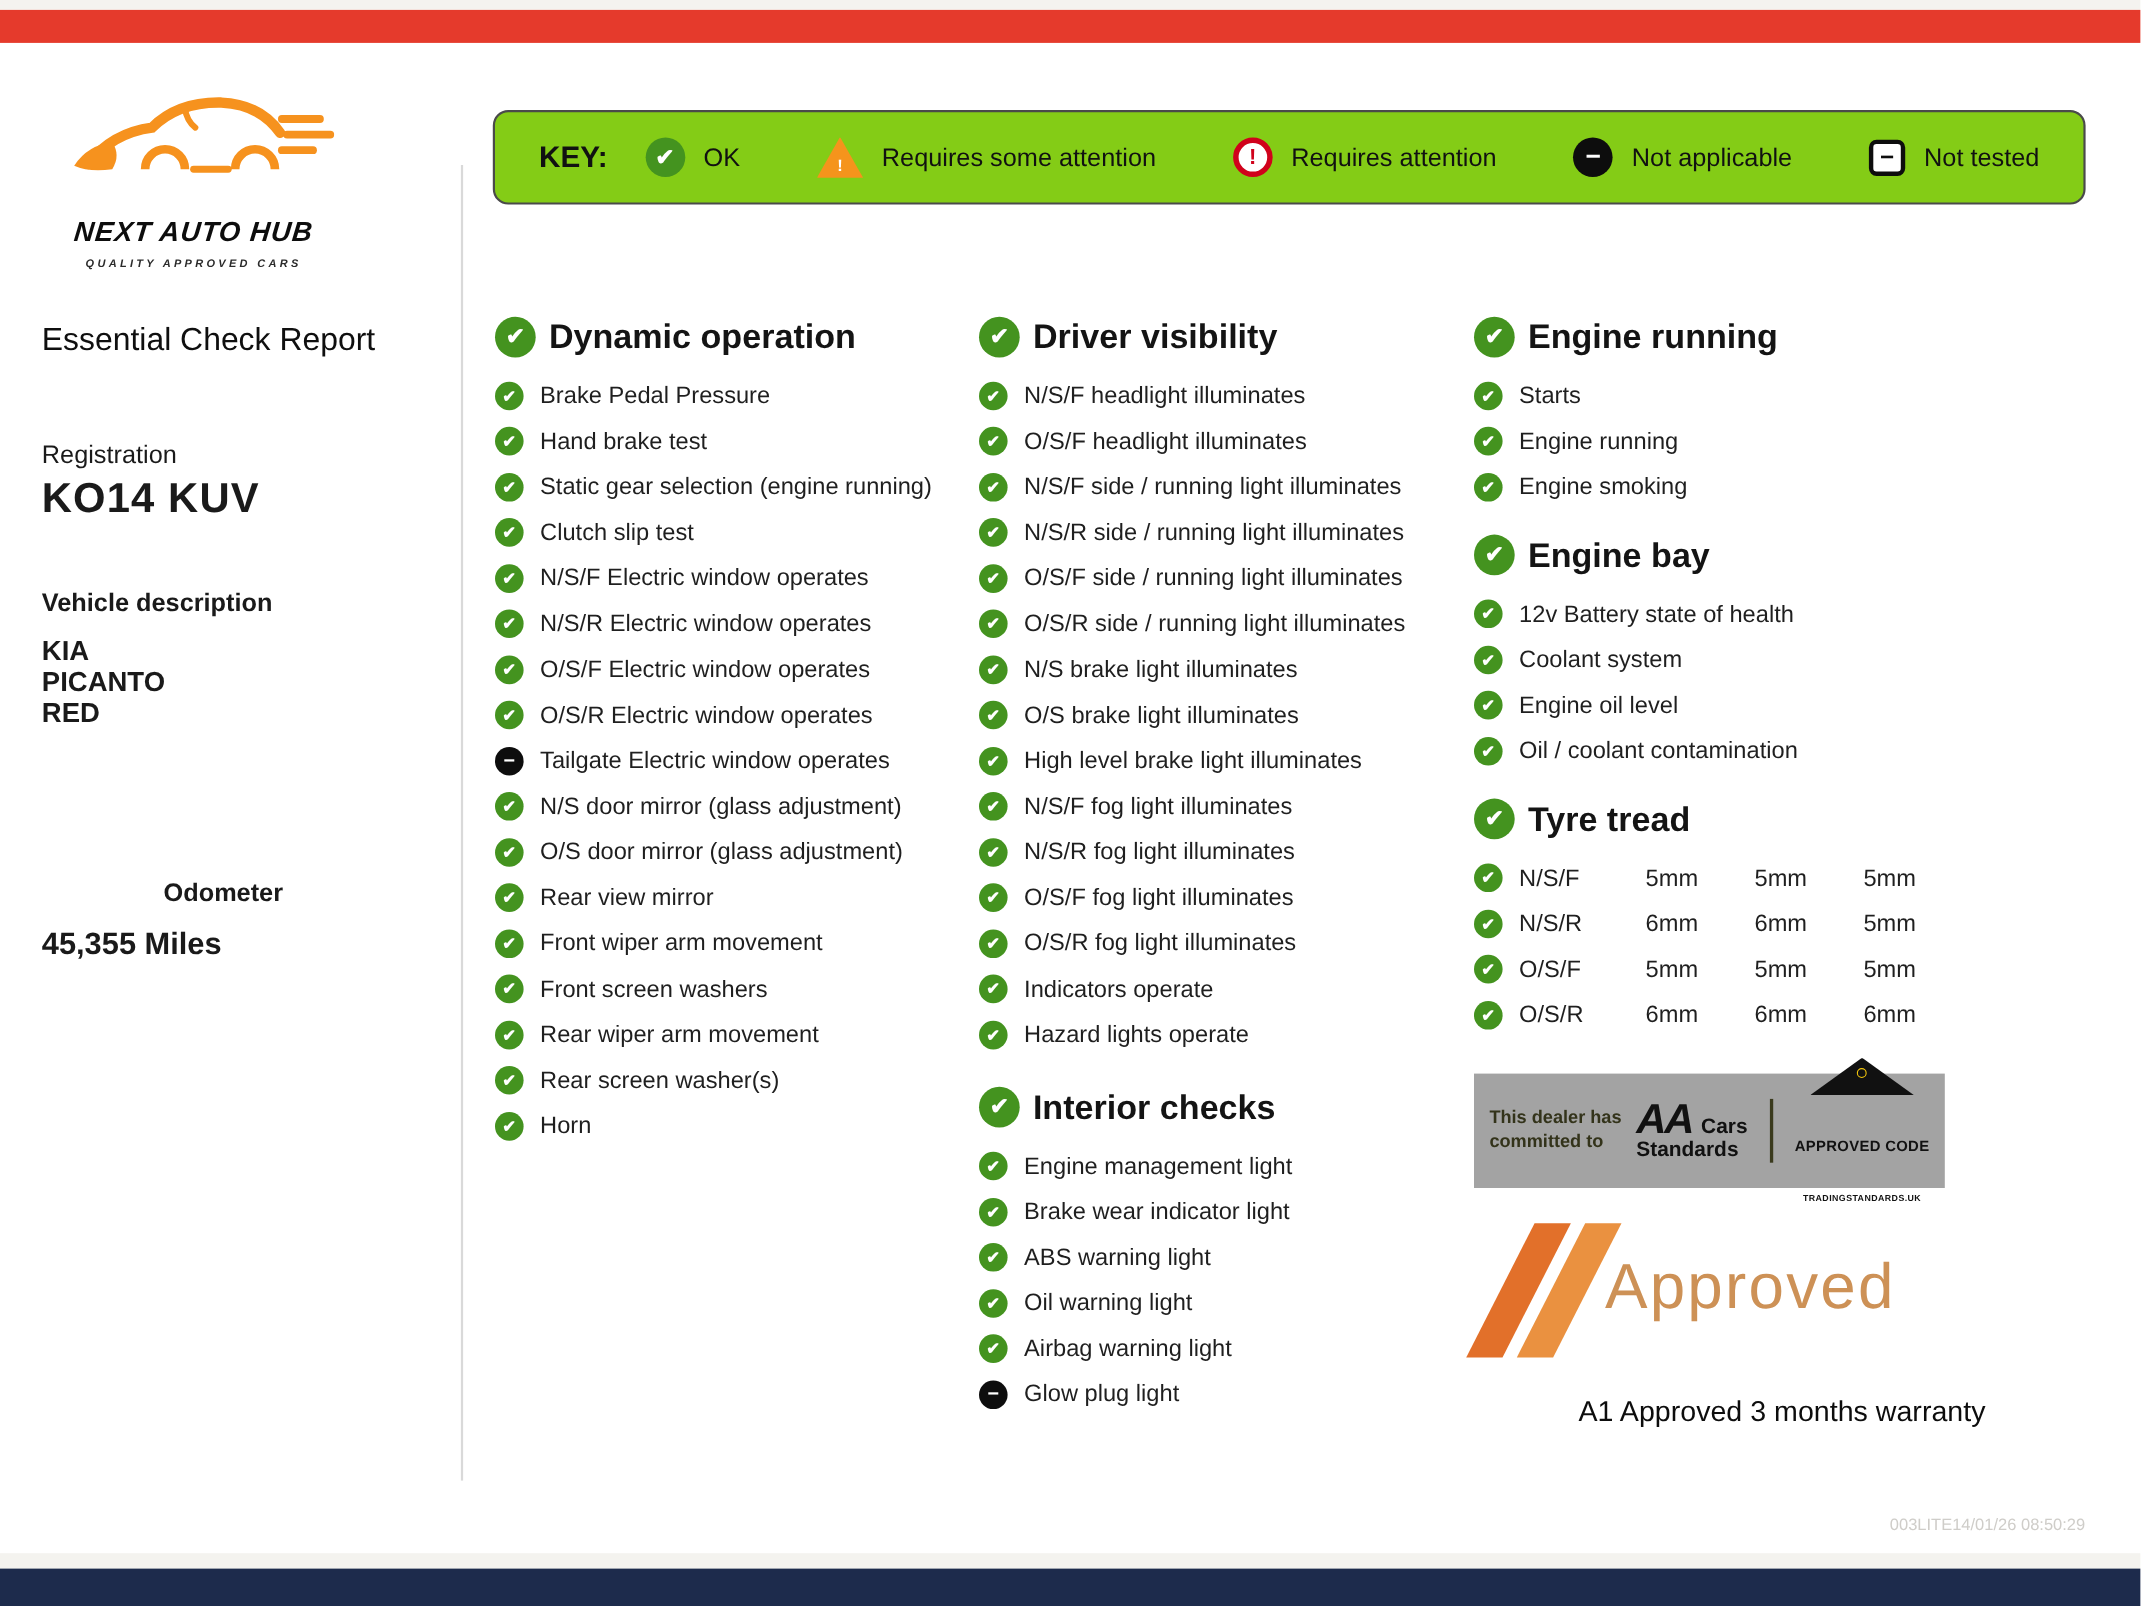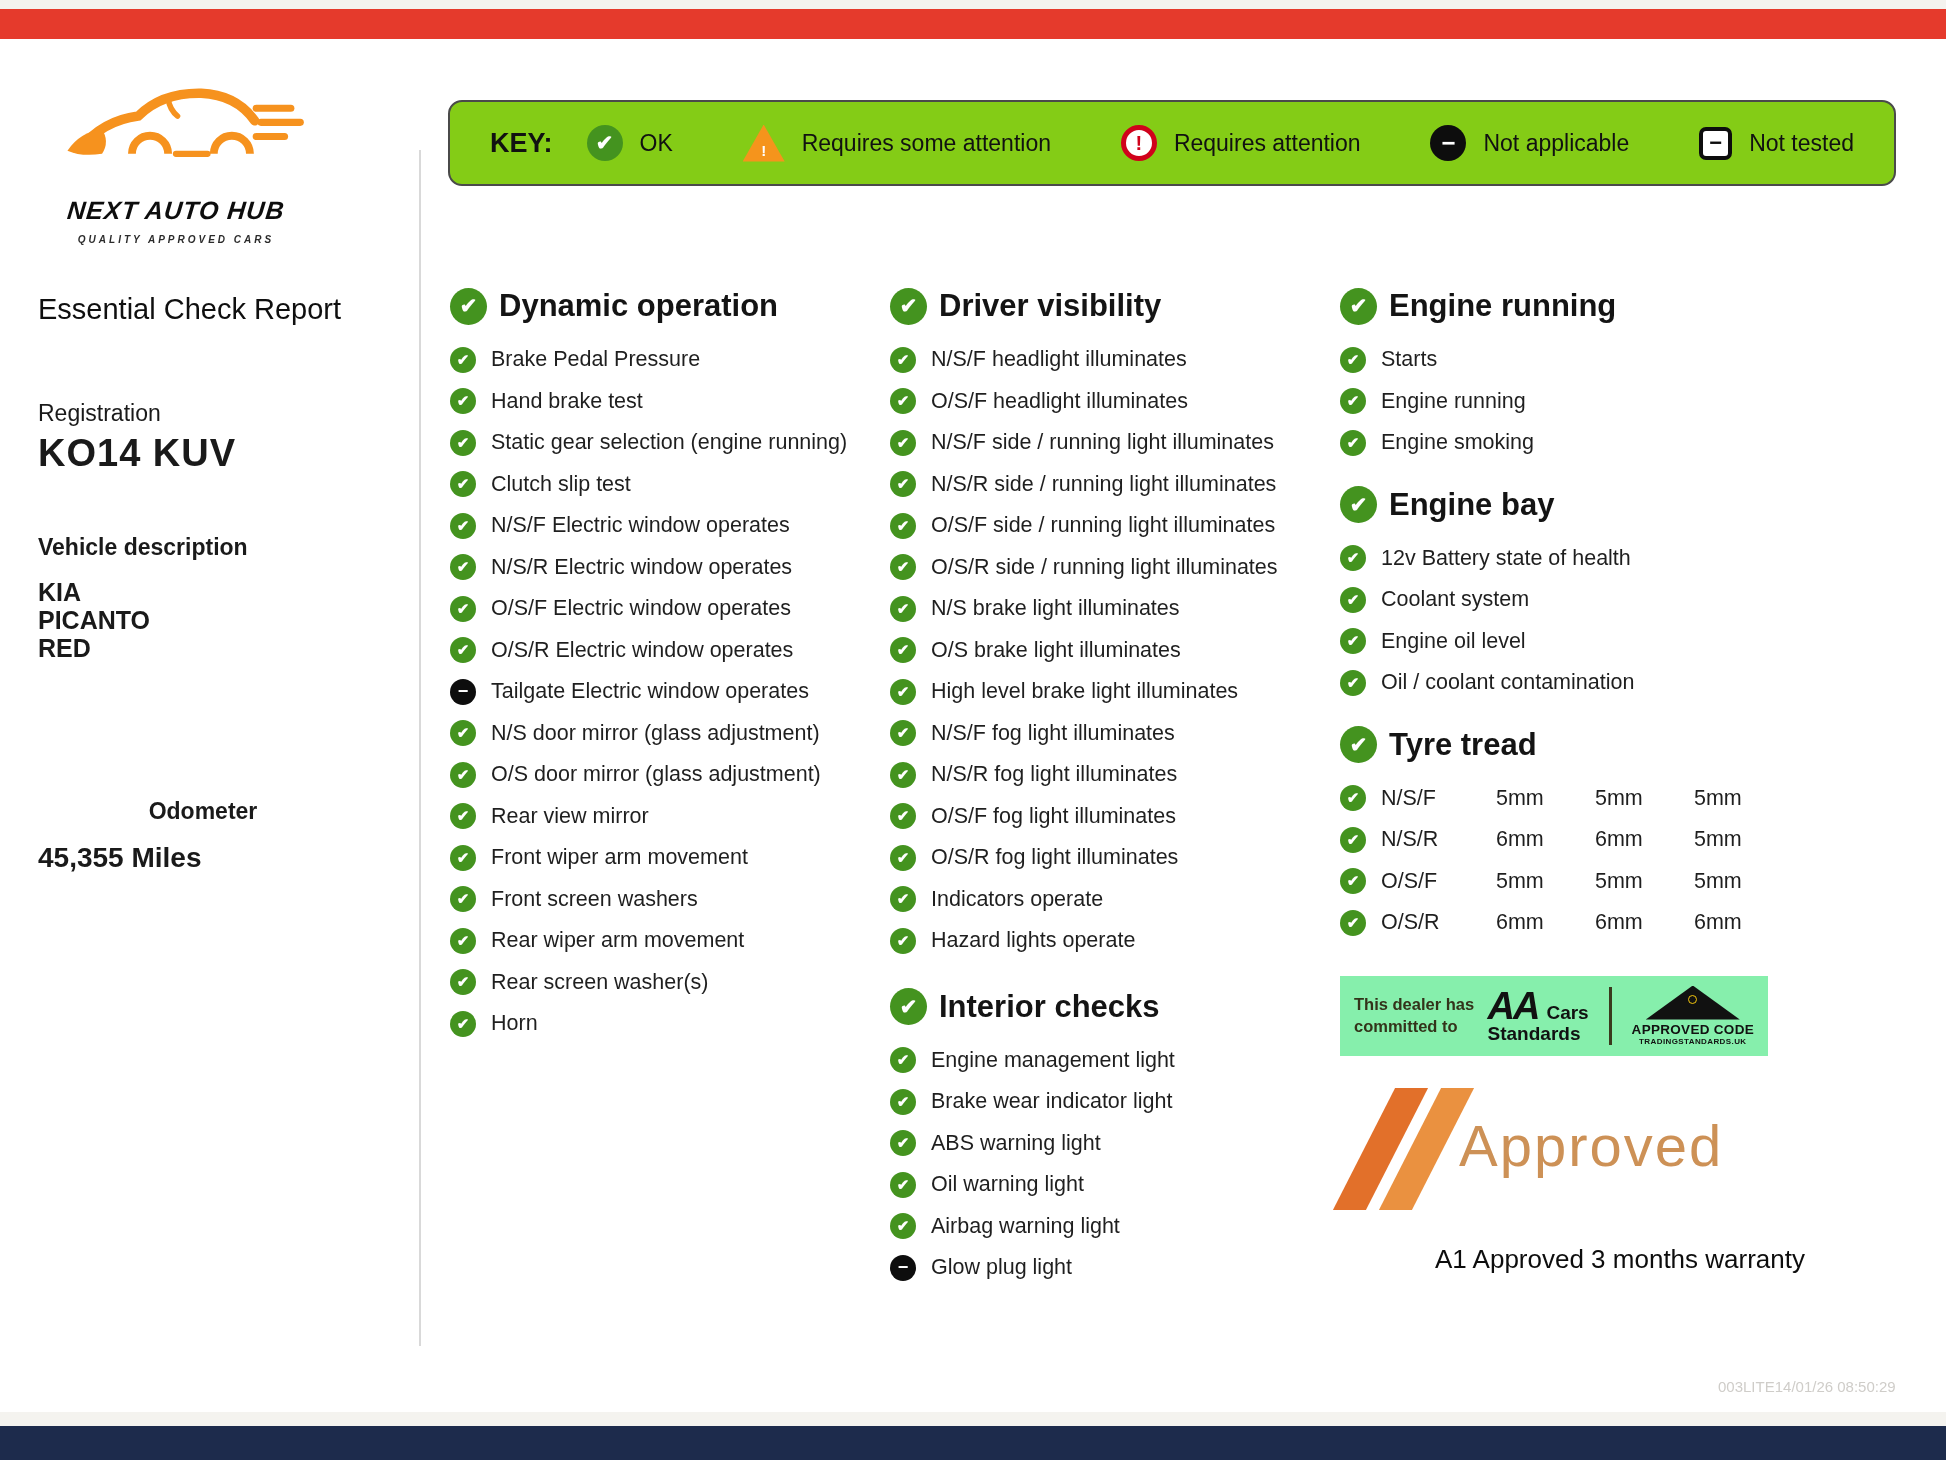--- a/index.html
+++ b/index.html
@@ -65,30 +65,30 @@
   .check-label{font-size:21.5px;color:#1f1f1f;white-space:nowrap;}
   .gap-sec{margin-top:18px;}
   .gap-sec-sm{margin-top:22px;}
 
   
   .tyre-row{display:flex;align-items:center;height:41.5px;gap:15px;}
   .tyre-label{font-size:21.5px;width:100px;color:#1f1f1f;}
   .tyre-val{font-size:21.5px;width:84px;color:#1f1f1f;}
 
   
-  .banner{margin-top:32px;width:428px;height:80px;background:#86efac;display:flex;
+  .banner{margin-top:32px;width:428px;height:104px;background:#a3a3a3;display:flex;
           align-items:center;padding:8px 14px;box-sizing:border-box;gap:10px;}
   .banner-left{font-size:16.5px;color:#33331a;width:126px;line-height:1.3;font-weight:bold;}
   .aa-block{color:#111;margin-left:2px;}
   .aa-row{display:flex;align-items:baseline;gap:8px;}
   .aa-main{font-size:38px;font-weight:900;font-style:italic;letter-spacing:-2px;line-height:1;}
   .aa-cars{font-size:19px;font-weight:bold;}
   .aa-standards{font-size:19px;font-weight:bold;margin-top:-2px;}
   .banner-div{width:3px;height:58px;background:#3a3a1d;margin:0 10px;}
-  .tri-block{display:flex;flex-direction:column;align-items:center;}
+  .tri-block{display:flex;flex-direction:column;align-items:center;gap:36px;}
   .tri{width:94px;height:34px;background:#111;clip-path:polygon(50% 0,100% 100%,0 100%);position:relative;}
   .tri-dot{position:absolute;left:50%;top:9px;width:9px;height:9px;margin-left:-4.5px;
            border:1.5px solid #f2c50c;border-radius:50%;box-sizing:border-box;}
   .tri-code{font-size:13.5px;font-weight:900;color:#111;margin-top:2px;letter-spacing:.3px;white-space:nowrap;}
   .tri-site{font-size:8px;font-weight:bold;color:#111;letter-spacing:.4px;white-space:nowrap;}
 
   
   .a1{margin-top:24px;display:flex;align-items:flex-start;gap:16px;height:150px;margin-left:10px;}
   .slashes{display:flex;gap:13px;margin-top:8px;margin-left:14px;}
   .slash{width:33px;height:122px;transform:skewX(-27deg);}

